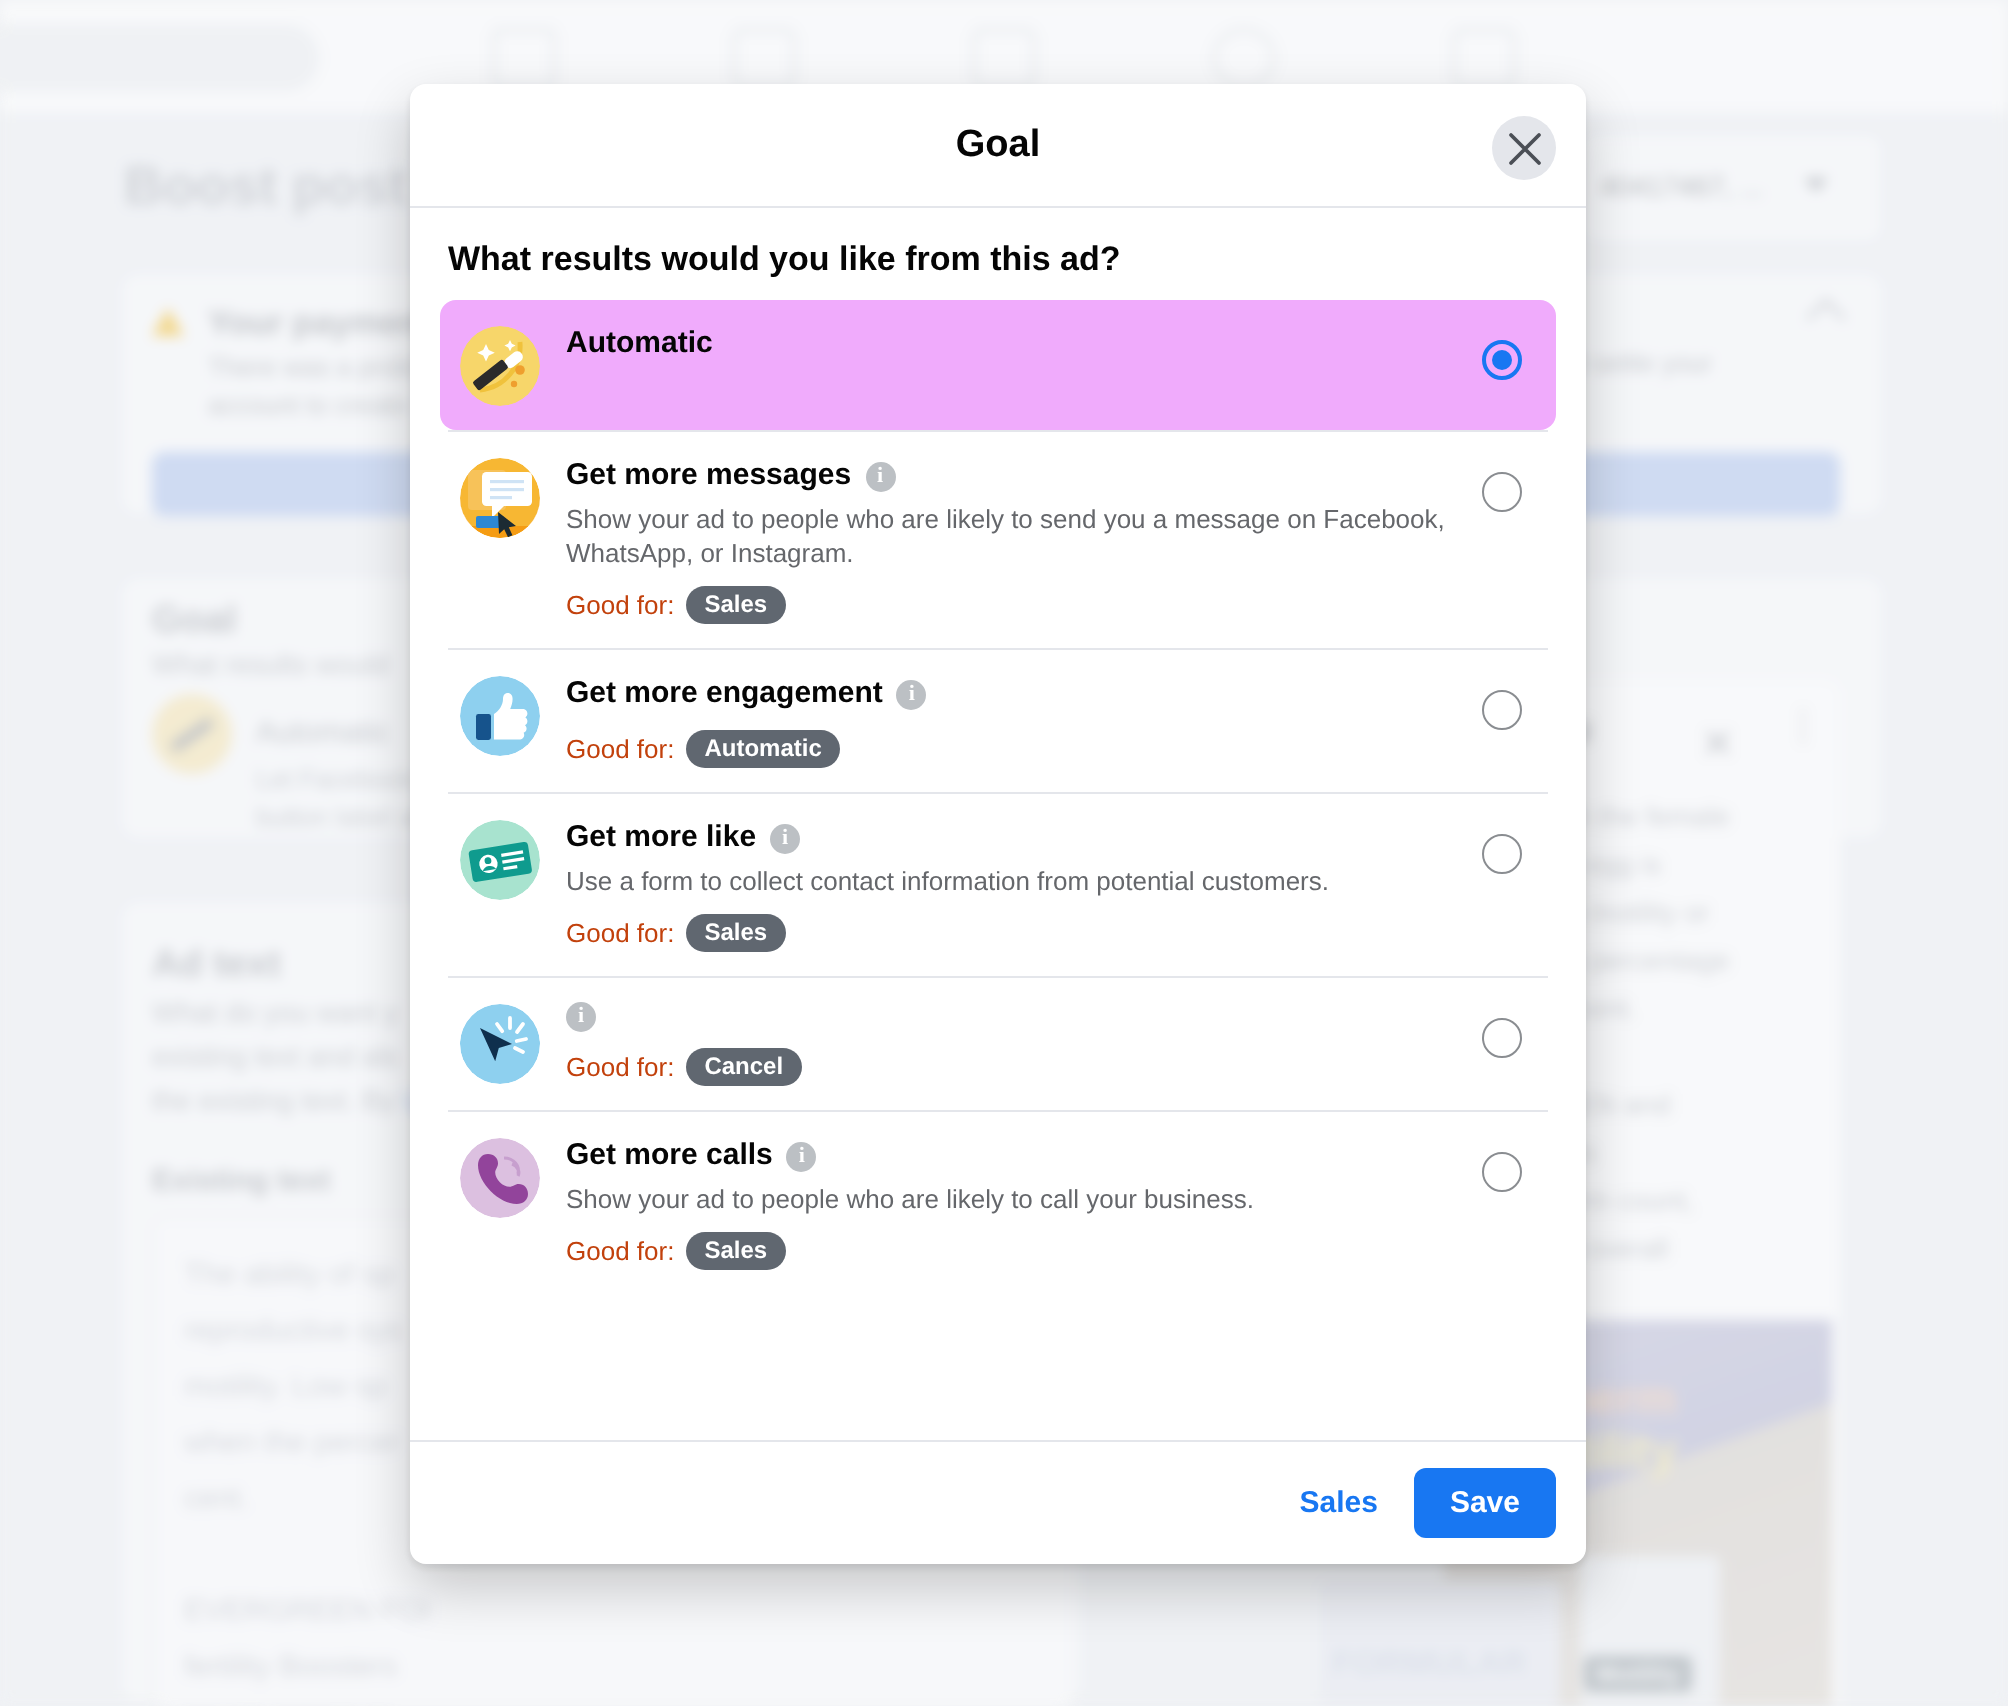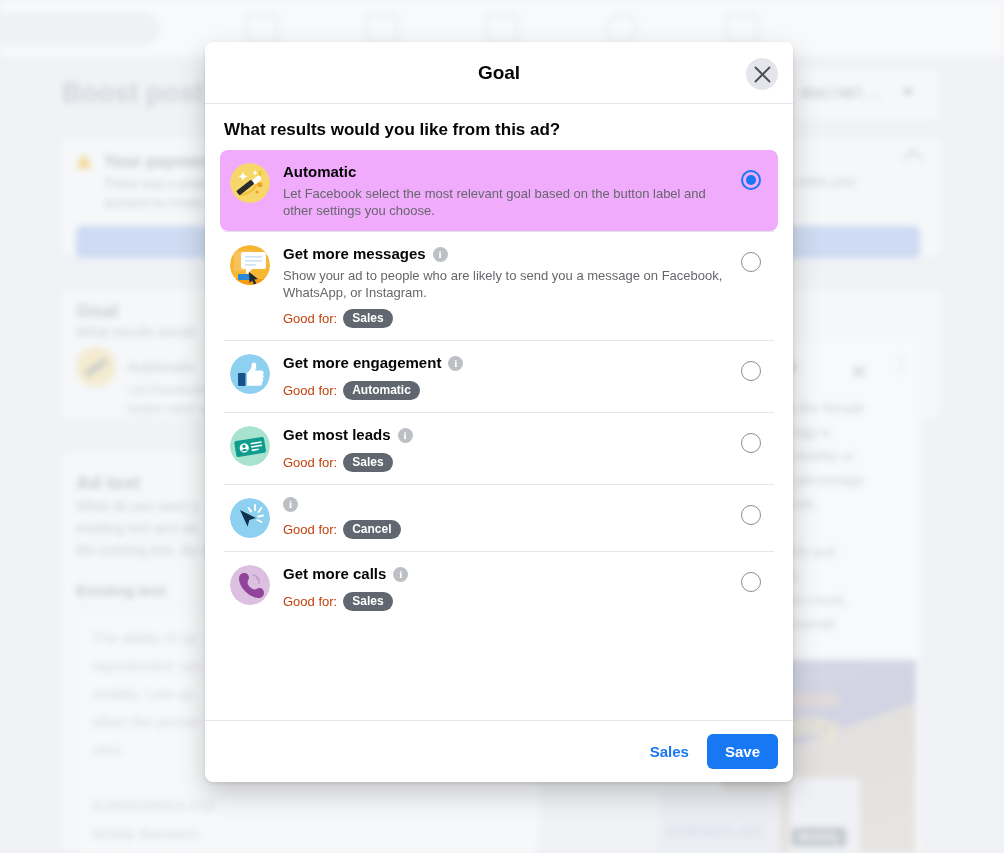--- a/index.html
+++ b/index.html
@@ -400,21 +400,20 @@
               <circle cx="27" cy="29" r="1.6" fill="#ef9f2e"></circle>
               <rect x="22" y="14" width="10" height="5.5" rx="2.6" fill="#ffffff" transform="rotate(-38 27 17)"></rect>
               <rect x="6" y="22" width="19" height="5.5" rx="1.2" fill="#2b2b2b" transform="rotate(-38 15 25)"></rect>
               <path d="M13 9 l1.4 3 3 1.4 -3 1.4 -1.4 3 -1.4 -3 -3 -1.4 3 -1.4z" fill="#fff"></path>
               <path d="M25 7 l.9 1.9 1.9 .9 -1.9 .9 -.9 1.9 -.9 -1.9 -1.9 -.9 1.9 -.9z" fill="#fff"></path>
             </svg></div>
           <div class="opt-main">
             <div class="opt-title-row">
               <div class="opt-title">Automatic</div>
             </div>
-            <div class="opt-desc">Let Facebook select the most relevant goal based on the button label and other settings you choose.</div>
           </div>
           <div class="radio checked"></div>
         </div>
         <div class="divider"></div>
         <div class="option">
           <div class="opt-icon"><svg width="40" height="40" viewBox="0 0 40 40">
               <circle cx="20" cy="20" r="20" fill="#f7b733"></circle>
               <path d="M0 20 a20 20 0 0 0 40 0 v14 h-40z" fill="#f59c13"></path>
               <rect x="4" y="6" width="19" height="20" rx="2" fill="#f7c259"></rect>
               <rect x="11" y="7" width="25" height="17" rx="2.2" fill="#ffffff"></rect>
@@ -466,23 +465,24 @@
                 <circle cx="14" cy="21" r="4.6" fill="#ffffff"></circle>
                 <circle cx="14" cy="19.4" r="1.7" fill="#0f9b8e"></circle>
                 <path d="M10.6 24.2 a3.8 3.8 0 0 1 6.8 0z" fill="#0f9b8e"></path>
                 <rect x="21" y="17" width="11" height="1.6" fill="#ffffff"></rect>
                 <rect x="21" y="20.4" width="11" height="1.6" fill="#ffffff"></rect>
                 <rect x="21" y="23.8" width="7" height="1.6" fill="#ffffff"></rect>
               </g>
             </svg></div>
           <div class="opt-main">
             <div class="opt-title-row">
-              <div class="opt-title">Get most leads</div>
+              <div class="opt-title">Get more like</div>
               <span class="info-icon">i</span>
             </div>
+            <div class="opt-desc">Use a form to collect contact information from potential customers.</div>
             <div class="goodfor-row">
               <span class="goodfor-label">Good for:</span>
               <span class="goodfor-badge">Sales</span>
             </div>
           </div>
           <div class="radio"></div>
         </div>
         <div class="divider"></div>
         <div class="option">
           <div class="opt-icon"><svg width="40" height="40" viewBox="0 0 40 40">
@@ -512,20 +512,21 @@
           <div class="opt-icon"><svg width="40" height="40" viewBox="0 0 40 40">
               <circle cx="20" cy="20" r="20" fill="#dcc0e0"></circle>
               <path d="M22 10 c5 0 8 4 7 8 M26 13 c3 1 4 4 3 6" stroke="#c79fce" stroke-width="1.6" fill="none"></path>
               <path d="M14 8 c3 0 5 2 5 4.6 c0 2 -1.4 3 -1.4 4.6 c0 3.4 3.8 7.2 7.2 7.2 c1.6 0 2.6 -1.4 4.6 -1.4 c2.6 0 4.6 2 4.6 5 c0 3 -2.4 5 -5.6 5 c-8.8 0 -19.4 -10.6 -19.4 -19.4 c0 -3.2 2 -5.6 5 -5.6z" fill="#92449b"></path>
             </svg></div>
           <div class="opt-main">
             <div class="opt-title-row">
               <div class="opt-title">Get more calls</div>
               <span class="info-icon">i</span>
             </div>
+            <div class="opt-desc">Show your ad to people who are likely to call your business.</div>
             <div class="goodfor-row">
               <span class="goodfor-label">Good for:</span>
               <span class="goodfor-badge">Sales</span>
             </div>
           </div>
           <div class="radio"></div>
         </div>
       </div>
   </div>
 

